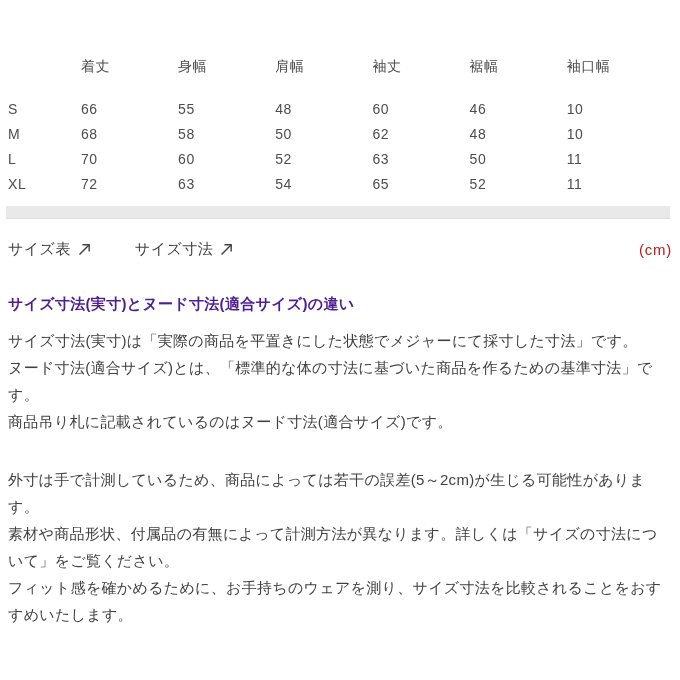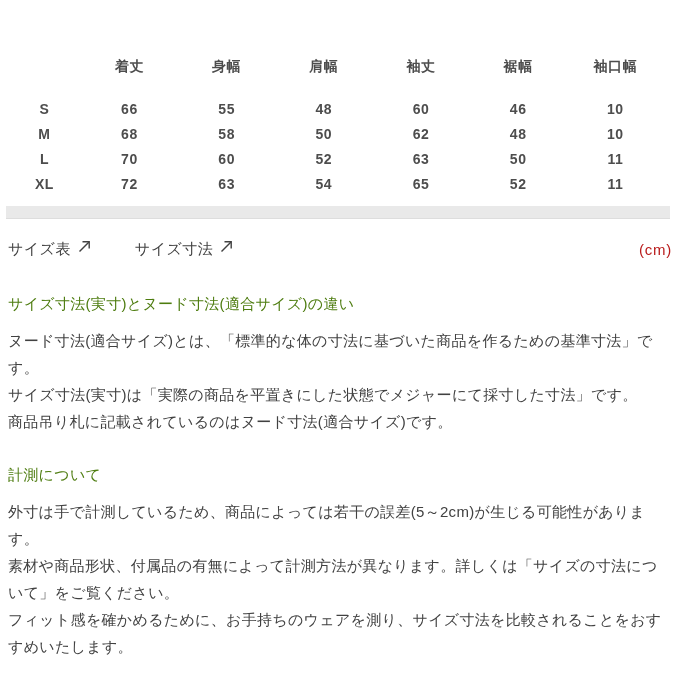--- a/index.html
+++ b/index.html
@@ -18,22 +18,22 @@
     table-layout: fixed;
     margin-top: 58px;
     width: 656px;
     font-size: 14px;
     color: #4d4d4d;
     letter-spacing: 0.04em;
   }
   table.size-table col.label-col { width: 72px; }
   table.size-table col.val-col   { width: 96px; }
   table.size-table th, table.size-table td {
-    font-weight: bold;
-    text-align: center;
+    font-weight: normal;
+    text-align: left;
     padding: 0;
   }
   table.size-table thead th { padding-bottom: 20px; height: 22px; }
   table.size-table tbody th, table.size-table tbody td { height: 25px; }
 
   
   .divider-bar {
     margin: 10px 0 0 -2px;
     width: 664px;
     height: 13px;
@@ -44,38 +44,38 @@
   
   .links-row {
     margin-top: 21px;
     display: flex;
     align-items: center;
     font-size: 15px;
     letter-spacing: 0.03em;
   }
   .link {
     display: inline-flex;
-    align-items: flex-start;
+    align-items: center;
     gap: 7px;
     color: #414141;
     cursor: pointer;
     text-decoration: none;
   }
   .link + .link { margin-left: 44px; }
   .ext-icon { width: 13px; height: 13px; display: inline-block; }
   .ext-icon svg { display: block; }
   .unit { margin-left: auto; font-size: 15px; color: #b91c1c; letter-spacing: 0.05em; }
 
   
   .section-1 { margin-top: 36px; }
   .section-2 { margin-top: 31px; }
   .section h3 {
     font-size: 15px;
-    font-weight: normal;
-    color: #4d7c0f;
+    font-weight: bold;
+    color: #4c1d95;
     letter-spacing: 0.02em;
     margin-bottom: 13px;
   }
   .section p {
     font-size: 15px;
     line-height: 27px;
     letter-spacing: 0.02em;
     color: #414141;
   }
 </style>
@@ -164,25 +164,24 @@
           <path d="M1.5 11.5 L11 2" stroke="#414141" stroke-width="1.4" fill="none"></path>
           <path d="M4.5 1.8 H11.2 V8.5" stroke="#414141" stroke-width="1.4" fill="none"></path>
         </svg>
       </span>
     </a>
     <span class="unit">(cm)</span>
   </div>
 
   <div class="section section-1">
     <h3>サイズ寸法(実寸)とヌード寸法(適合サイズ)の違い</h3>
+    <p>サイズ寸法(実寸)は「実際の商品を平置きにした状態でメジャーにて採寸した寸法」です。</p>
     <p>ヌード寸法(適合サイズ)とは、「標準的な体の寸法に基づいた商品を作るための基準寸法」です。</p>
-    <p>サイズ寸法(実寸)は「実際の商品を平置きにした状態でメジャーにて採寸した寸法」です。</p>
     <p>商品吊り札に記載されているのはヌード寸法(適合サイズ)です。</p>
   </div>
 
   <div class="section section-2">
-    <h3>計測について</h3>
     <p>外寸は手で計測しているため、商品によっては若干の誤差(5～2cm)が生じる可能性があります。</p>
     <p>素材や商品形状、付属品の有無によって計測方法が異なります。詳しくは「サイズの寸法について」をご覧ください。</p>
     <p>フィット感を確かめるために、お手持ちのウェアを測り、サイズ寸法を比較されることをおすすめいたします。</p>
   </div>
 
 </div>
 
 </body></html>

